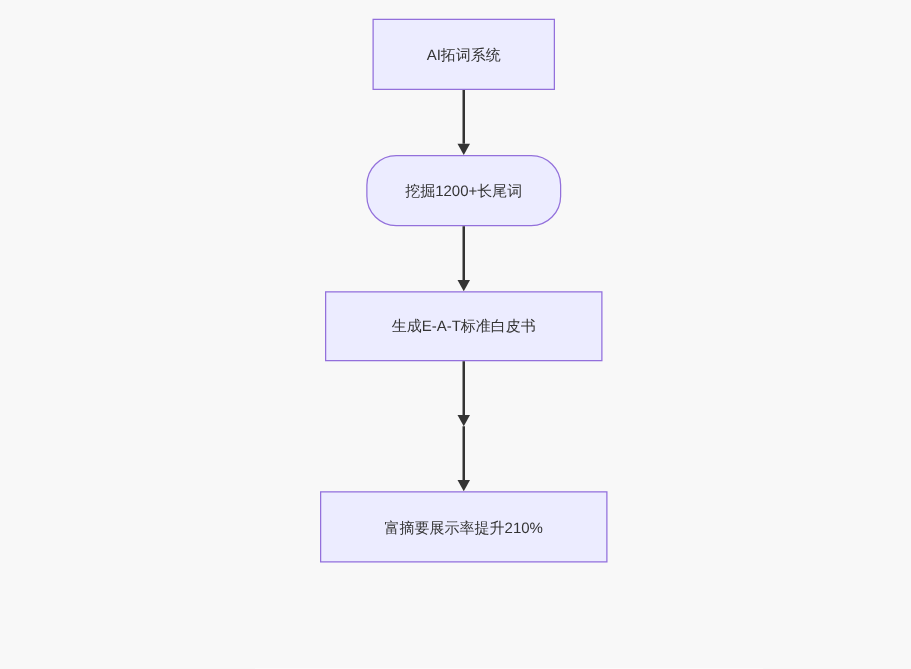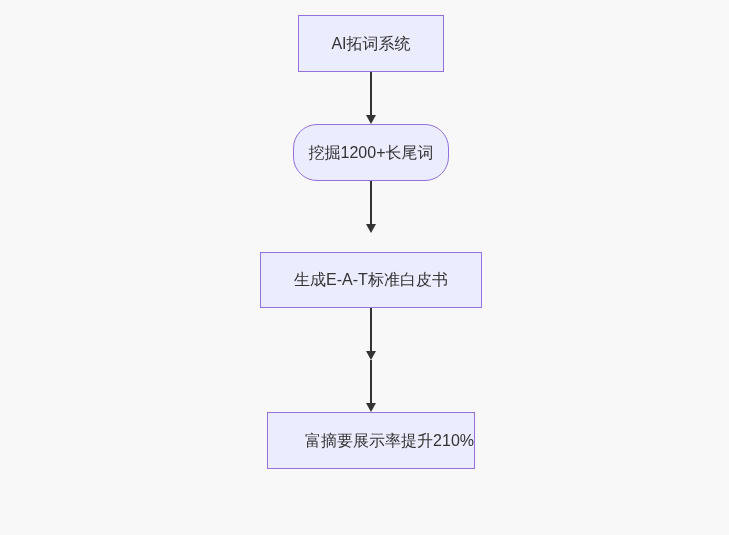--- a/index.html
+++ b/index.html
@@ -27,29 +27,29 @@
   }
   .node {
     box-sizing: border-box;
     height: 57px;
     background: #ECECFF;
     border: 1px solid #9370DB;
     display: flex;
     align-items: center;
     justify-content: center;
     color: #333333;
-    font-size: 16px;
+    font-size: 12px;
     line-height: 1;
     white-space: nowrap;
   }
   .node-1 { width: 146px; }
   .node-2 { width: 156px; border-radius: 24px; }
-  .node-3 { width: 222px; height: 56px; margin-top: 19px; }
+  .node-3 { width: 222px; height: 56px; }
   .node-4 { width: 214px; height: 56px; }
-  .node-5 { width: 208px; justify-content: flex-end; }
+  .node-5 { width: 230px; }
   .connector {
     display: flex;
     flex-direction: column;
     align-items: center;
     height: 52px;
   }
   .connector .arrow-line {
     width: 2px;
     height: 43px;
     background: #333333;

